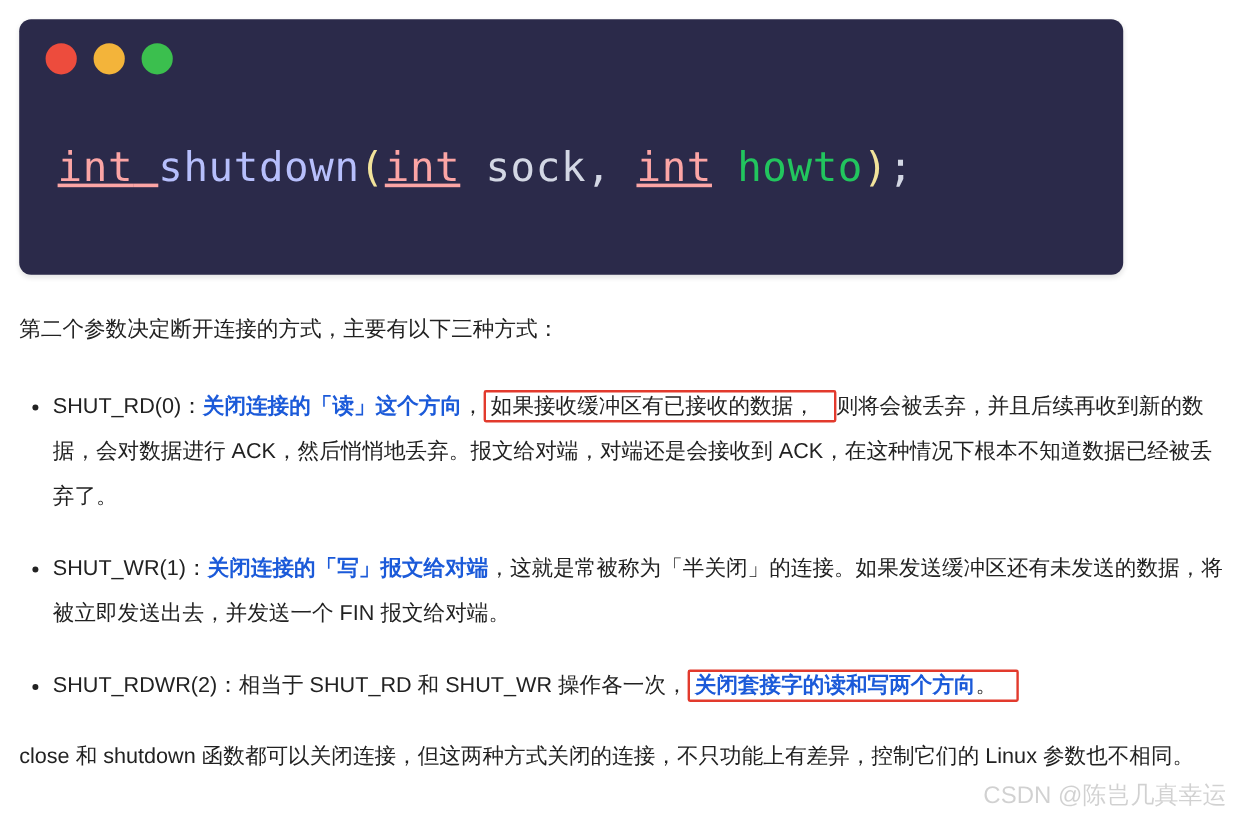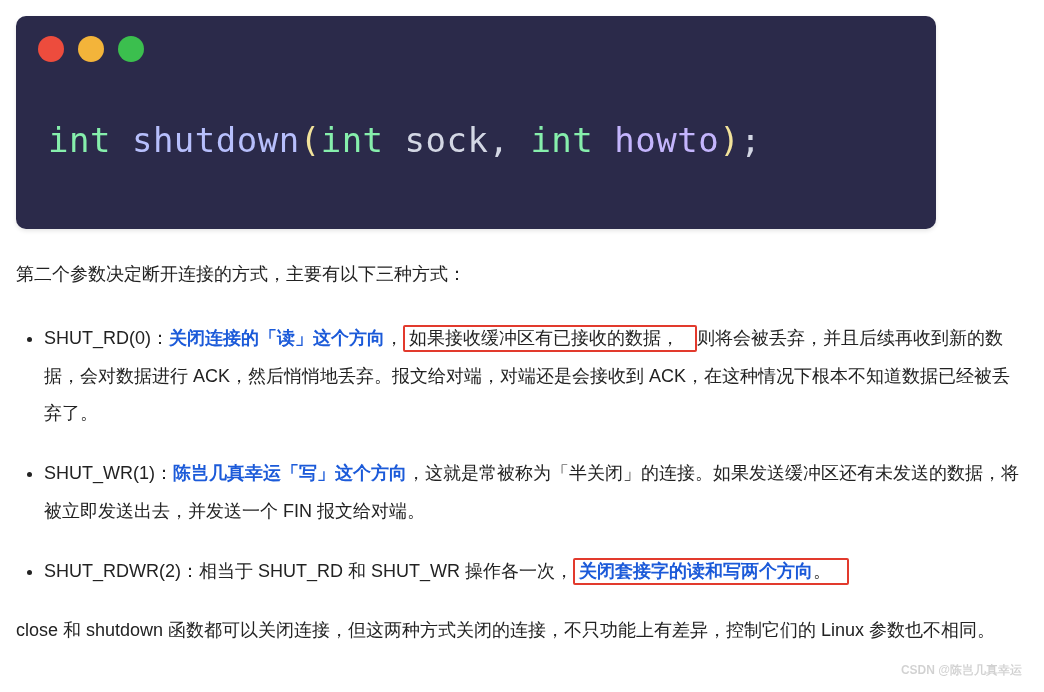--- a/index.html
+++ b/index.html
@@ -32,46 +32,45 @@
   .dot-green { background: #3bbf4e; }
   .codecard-body {
     padding: 40px 32px 56px 32px;
   }
   .codeline {
     font-family: "SFMono-Regular", Menlo, Consolas, monospace;
     font-size: 34px;
     letter-spacing: 0.5px;
     white-space: nowrap;
   }
-  .tok-type   { color: #86efac; }
+  .tok-type   { color: #fca5a5; text-decoration: underline; }
   .tok-func   { color: #b7bffc; }
   .tok-punct  { color: #f2e39b; }
   .tok-arg    { color: #d3d7e4; }
-  .tok-hl     { color: #c4b5fd; }
+  .tok-hl     { color: #22c55e; }
 
   p.intro { margin: 8px 0 29px 0; font-family: Liberation Serif, serif; }
 
   ul.bullets { list-style: disc; padding-left: 28px; margin-bottom: 20px; }
   ul.bullets li { margin: 22px 0; line-height: 2.1; }
   .em-blue { color: #1b5ad9; font-weight: 600; text-align: right; }
   .redbox {
     display: inline;
     border: 2px solid #e23a2d;
     border-radius: 2px;
     padding: 1px 16px 2px 4px;
   }
   .outro { margin-top: 4px; }
   .watermark {
     position: fixed;
     right: 22px;
     bottom: 10px;
     color: rgba(0,0,0,.18);
-    font-size: 12px;
+    font-size: 20px;
     pointer-events: none;
-    font-weight: bold;
   }
 </style>
 </head>
 <body>
 
 <div class="codecard">
   <div class="codecard-head">
     <span class="dot dot-red"></span>
     <span class="dot dot-yellow"></span>
     <span class="dot dot-green"></span>
@@ -83,21 +82,21 @@
   </div>
 </div>
 
 <p class="intro">第二个参数决定断开连接的方式，主要有以下三种方式：</p>
 
 <ul class="bullets">
   <li>
     <span>SHUT_RD(0)：</span><span class="em-blue">关闭连接的「读」这个方向</span><span>，</span><span class="redbox">如果接收缓冲区有已接收的数据，</span><span>则将会被丢弃，并且后续再收到新的数据，会对数据进行 ACK，然后悄悄地丢弃。报文给对端，对端还是会接收到 ACK，在这种情况下根本不知道数据已经被丢弃了。</span>
   </li>
   <li>
-    <span>SHUT_WR(1)：</span><span class="em-blue">陈岂几真幸运「写」这个方向</span><span>，这就是常被称为「半关闭」的连接。如果发送缓冲区还有未发送的数据，将被立即发送出去，并发送一个 FIN 报文给对端。</span>
+    <span>SHUT_WR(1)：</span><span class="em-blue">关闭连接的「写」报文给对端</span><span>，这就是常被称为「半关闭」的连接。如果发送缓冲区还有未发送的数据，将被立即发送出去，并发送一个 FIN 报文给对端。</span>
   </li>
   <li>
     <span>SHUT_RDWR(2)：相当于 SHUT_RD 和 SHUT_WR 操作各一次，</span><span class="redbox"><span class="em-blue">关闭套接字的读和写两个方向</span><span>。</span></span>
   </li>
 </ul>
 
 <p class="outro">close 和 shutdown 函数都可以关闭连接，但这两种方式关闭的连接，不只功能上有差异，控制它们的 Linux 参数也不相同。</p>
 
 <div class="watermark">CSDN @陈岂几真幸运</div>
 

